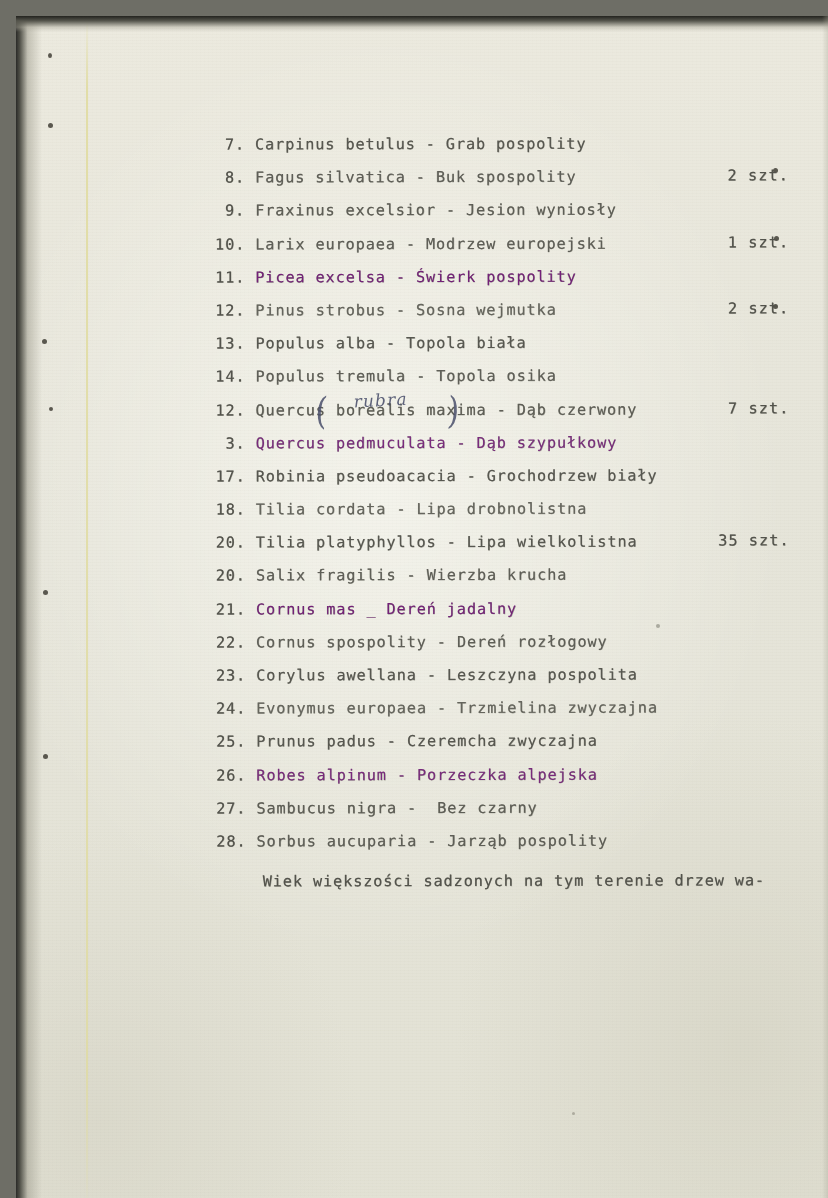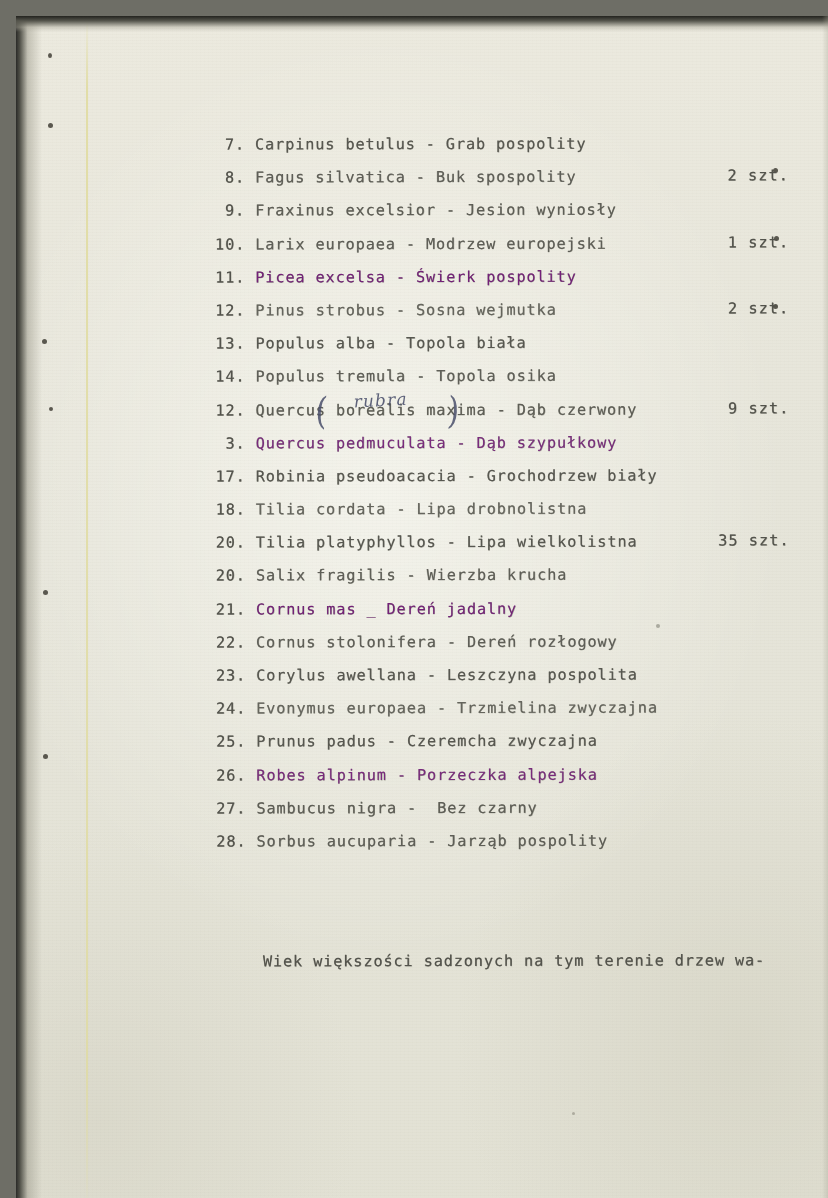--- a/index.html
+++ b/index.html
@@ -150,21 +150,21 @@
     font-size: 30px;
     opacity: 0.85;
     white-space: pre;
     line-height: 1;
   }
 
   
   .para-block {
     position: absolute;
     left: 196px;
-    top: 928px;
+    top: 848px;
     width: 580px;
   }
   .para-line {
     height: 34.5px;
     line-height: 34.5px;
   }
   .para-line:nth-child(even) { color: #565650; }
 
   
   #content { transform: rotate(-0.12deg); transform-origin: 420px 600px; }
@@ -229,21 +229,21 @@
         <span class="typed qty"></span>
       </div>
 
       <div class="line">
         <span class="typed num">14.</span><span class="typed entry">Populus tremula - Topola osika</span>
         <span class="typed qty"></span>
       </div>
 
       <div class="line">
         <span class="typed num">12.</span><span class="typed entry">Quercus borealis maxima - Dąb czerwony</span>
-        <span class="typed qty">9 szt.</span>
+        <span class="typed qty">7 szt.</span>
       </div>
 
       <div class="line">
         <span class="typed num">3.</span><span class="typed entry">Quercus pedmuculata - Dąb szypułkowy</span>
         <span class="typed qty"></span>
       </div>
 
       <div class="line">
         <span class="typed num">17.</span><span class="typed entry">Robinia pseudoacacia - Grochodrzew biały</span>
         <span class="typed qty"></span>
@@ -263,21 +263,21 @@
         <span class="typed num">20.</span><span class="typed entry">Salix fragilis - Wierzba krucha</span>
         <span class="typed qty"></span>
       </div>
 
       <div class="line">
         <span class="typed num">21.</span><span class="typed entry">Cornus mas _ Dereń jadalny</span>
         <span class="typed qty"></span>
       </div>
 
       <div class="line">
-        <span class="typed num">22.</span><span class="typed entry">Cornus stolonifera - Dereń rozłogowy</span>
+        <span class="typed num">22.</span><span class="typed entry">Cornus spospolity - Dereń rozłogowy</span>
         <span class="typed qty"></span>
       </div>
 
       <div class="line">
         <span class="typed num">23.</span><span class="typed entry">Corylus awellana - Leszczyna pospolita</span>
         <span class="typed qty"></span>
       </div>
 
       <div class="line">
         <span class="typed num">24.</span><span class="typed entry">Evonymus europaea - Trzmielina zwyczajna</span>

